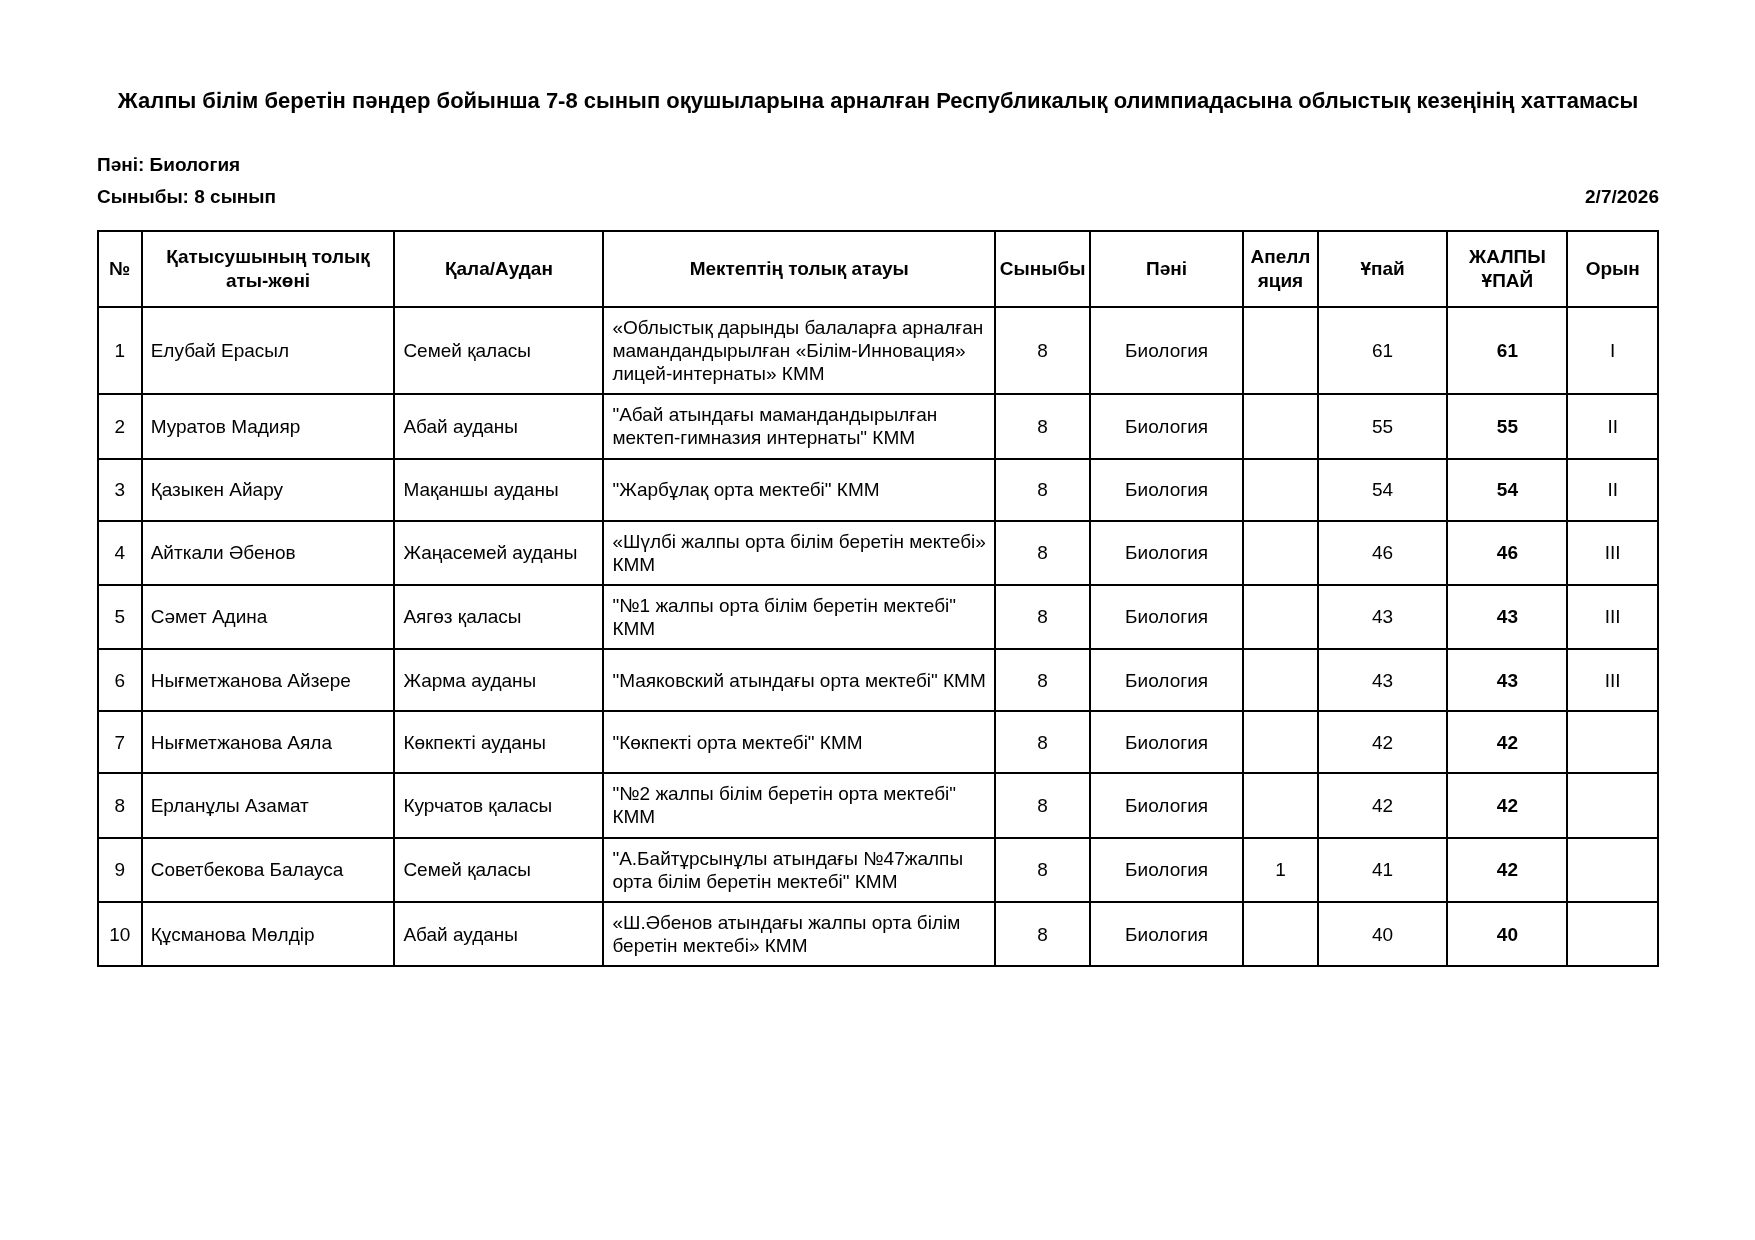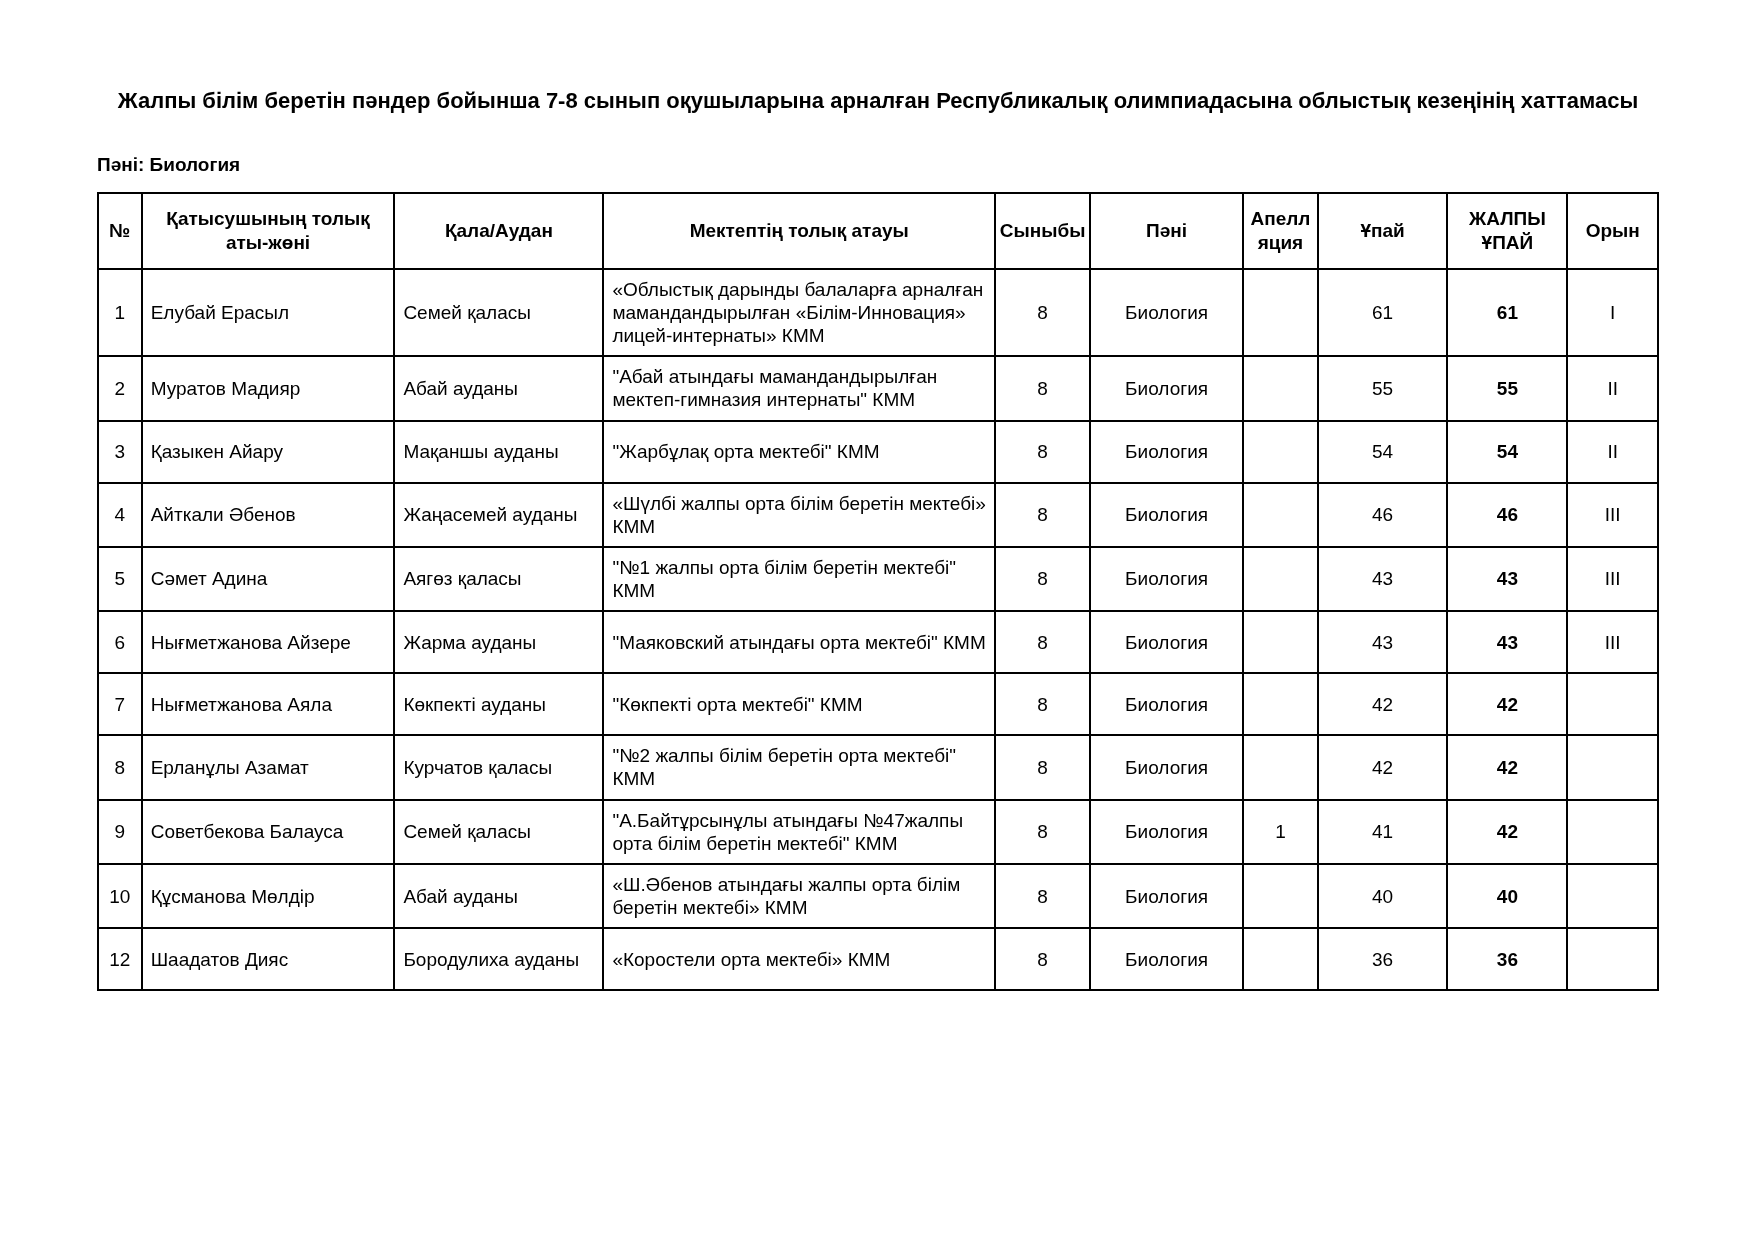--- a/index.html
+++ b/index.html
@@ -19,21 +19,21 @@
   .doc-title {
     font-size: 22px;
     font-weight: bold;
     text-align: center;
     line-height: 1.35;
     margin: 0 20px 38px 20px;
   }
   .meta-block {
     font-size: 19px;
     font-weight: bold;
-    margin-bottom: 16px;
+    margin-bottom: 22px;
   }
   .meta-line1 { margin-bottom: 10px; }
   .meta-line2 {
     display: flex;
     justify-content: space-between;
     align-items: baseline;
   }
   table.results {
     width: 100%;
     border-collapse: collapse;
@@ -63,20 +63,24 @@
 </style>
 </head>
 <body>
 
 <div class="page">
 
   <div class="doc-title">Жалпы білім беретін пәндер бойынша 7-8 сынып оқушыларына арналған Республикалық олимпиадасына облыстық кезеңінің хаттамасы</div>
 
   <div class="meta-block">
     <div class="meta-line1">Пәні: Биология</div>
+    <div class="meta-line2">
+      <span>Сыныбы: 8 сынып</span>
+      <span>2/7/2026</span>
+    </div>
   </div>
 
   <table class="results">
     <colgroup>
       <col style="width:2.8%">
       <col style="width:16.2%">
       <col style="width:13.4%">
       <col style="width:25.1%">
       <col style="width:6.1%">
       <col style="width:9.8%">
@@ -213,28 +217,16 @@
           <td class="al-left">Құсманова Мөлдір</td>
           <td class="al-left">Абай ауданы</td>
           <td class="al-left">«Ш.Әбенов атындағы жалпы орта білім беретін мектебі» КММ</td>
           <td class="al-center">8</td>
           <td class="al-center">Биология</td>
           <td class="al-center"></td>
           <td class="al-center">40</td>
           <td class="al-center bold">40</td>
           <td class="al-center"></td>
         </tr>
-        <tr>
-          <td class="al-center">12</td>
-          <td class="al-left">Шаадатов Дияс</td>
-          <td class="al-left">Бородулиха ауданы</td>
-          <td class="al-left">«Коростели орта мектебі» КММ</td>
-          <td class="al-center">8</td>
-          <td class="al-center">Биология</td>
-          <td class="al-center"></td>
-          <td class="al-center">36</td>
-          <td class="al-center bold">36</td>
-          <td class="al-center"></td>
-        </tr>
       </tbody>
   </table>
 
 </div>
 
 </body></html>

